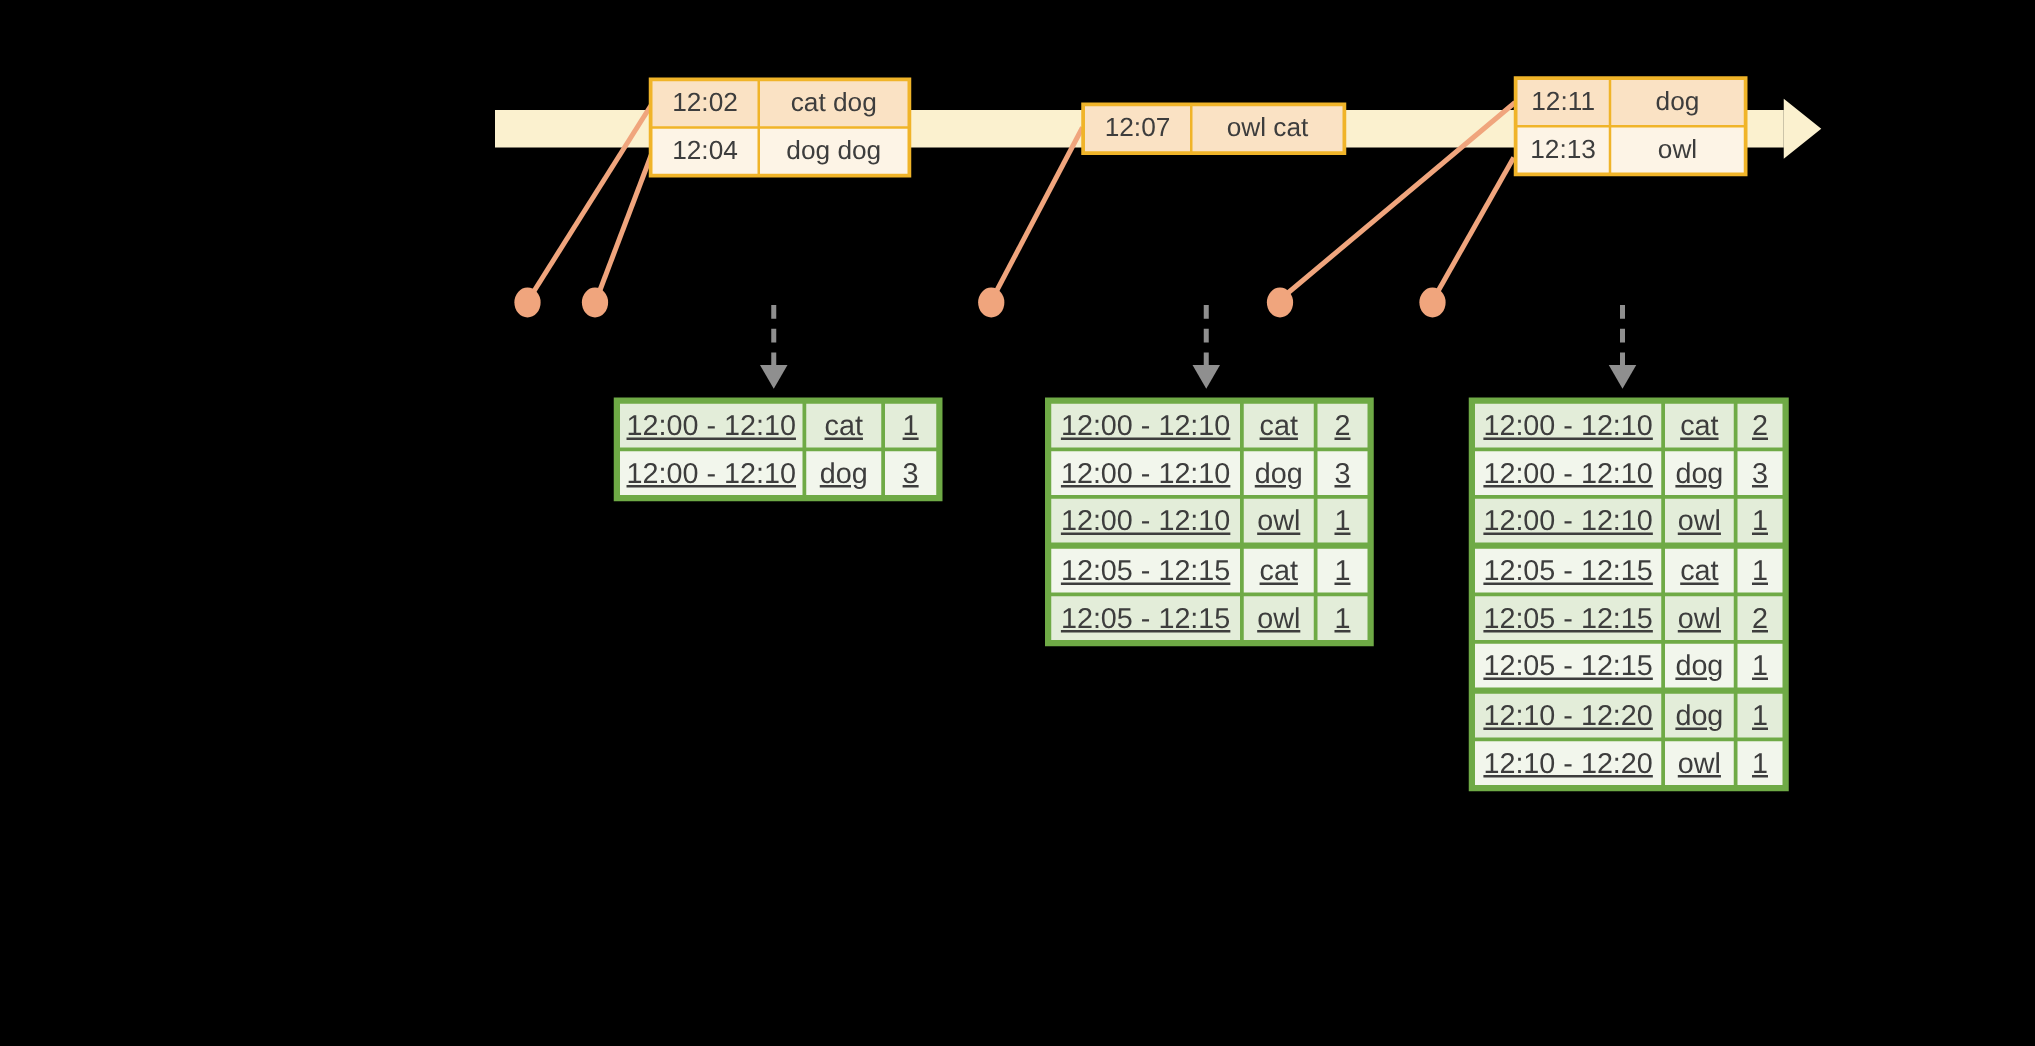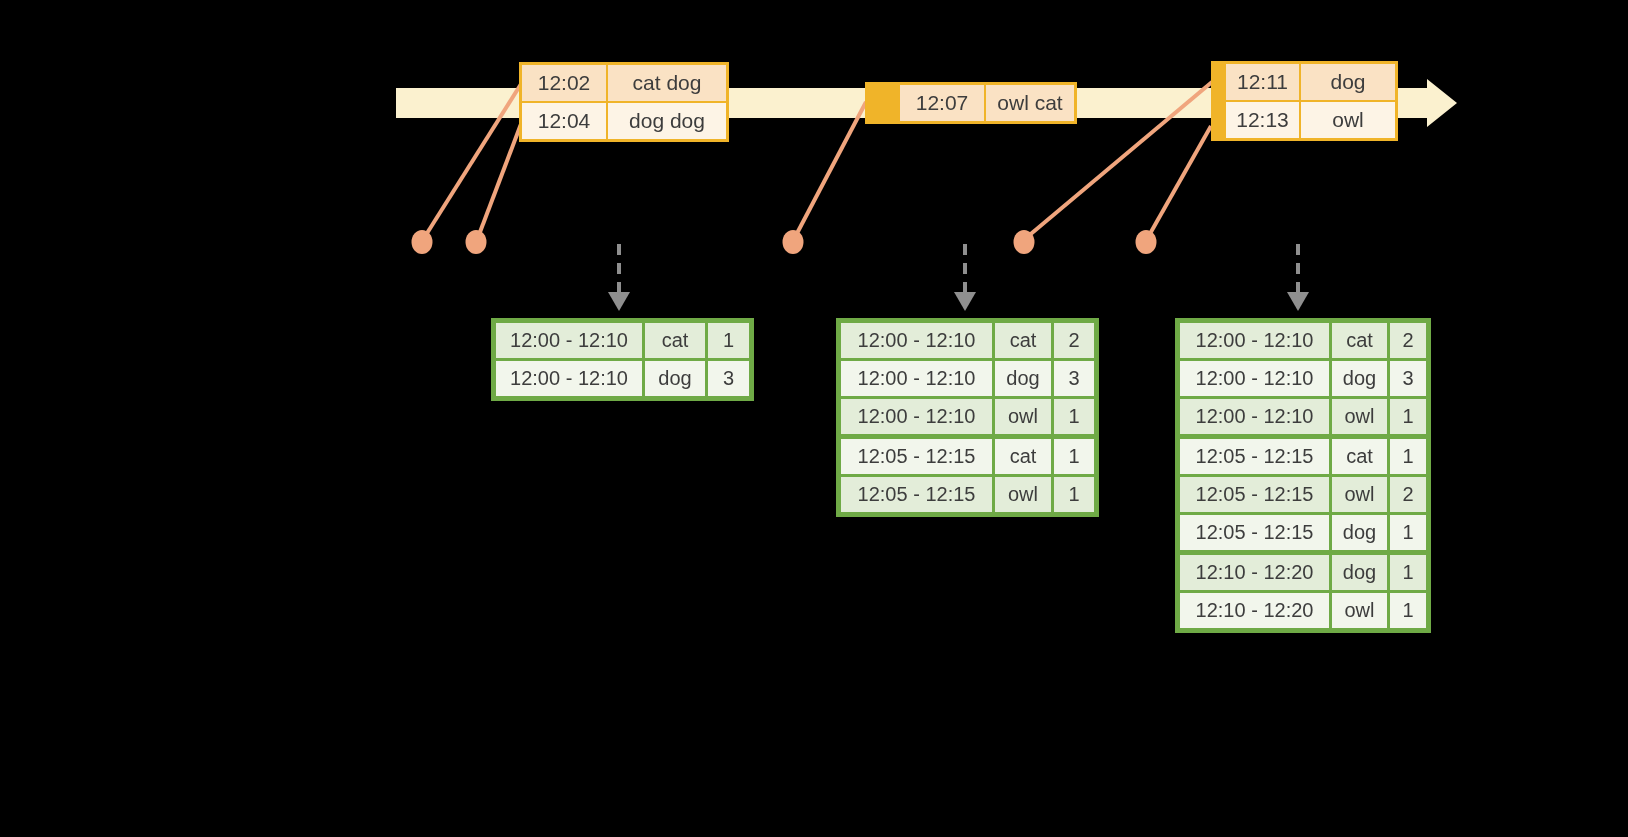--- a/index.html
+++ b/index.html
@@ -15,29 +15,29 @@
   #connectors{position:absolute;left:0;top:0;z-index:2;pointer-events:none;}
   
   .event-table{position:absolute;z-index:3;background:#F0B429;padding:3px;display:flex;flex-direction:column;gap:2px;}
   .event-row{display:grid;column-gap:2px;height:36px;background:#F0B429;}
   .event-row>div{display:flex;align-items:center;justify-content:center;font-size:21px;}
   .event-row .fill-dark{background:#FAE2C4;}
   .event-row .fill-light{background:#FDF4E6;}
   #et0{left:519px;top:62px;width:204px;}
   #et0 .event-row{grid-template-columns:84px 1fr;}
   #et1{left:865px;top:82px;width:206px;}
-  #et1 .event-row{grid-template-columns:84px 1fr;margin-left:32px;}
+  #et1 .event-row{grid-template-columns:84px 1fr;}
   #et2{left:1211px;top:61px;width:181px;}
-  #et2 .event-row{grid-template-columns:73px 1fr;margin-left:12px;}
+  #et2 .event-row{grid-template-columns:73px 1fr;}
   
   .result-table{position:absolute;z-index:3;background:#6FAA46;padding:5px;display:flex;flex-direction:column;}
   .result-row{display:grid;column-gap:3px;height:35px;background:#6FAA46;margin-top:3px;}
   .result-row:first-child{margin-top:0;}
   .result-row.group-break{margin-top:5px;}
-  .result-row>div{display:flex;align-items:center;justify-content:center;font-size:20px;}
+  .result-row>div{display:flex;align-items:center;justify-content:center;font-size:23px;text-decoration:underline;}
   .result-row.odd>div{background:#E3EDD9;}
   .result-row.even>div{background:#F2F6EC;}
   #rt0{left:491px;top:318px;width:253px;}
   #rt0 .result-row{grid-template-columns:146px 60px 1fr;}
   #rt1{left:836px;top:318px;width:253px;}
   #rt1 .result-row{grid-template-columns:151px 56px 1fr;}
   #rt2{left:1175px;top:318px;width:246px;}
   #rt2 .result-row{grid-template-columns:149px 55px 1fr;}
 </style>
 </head>

